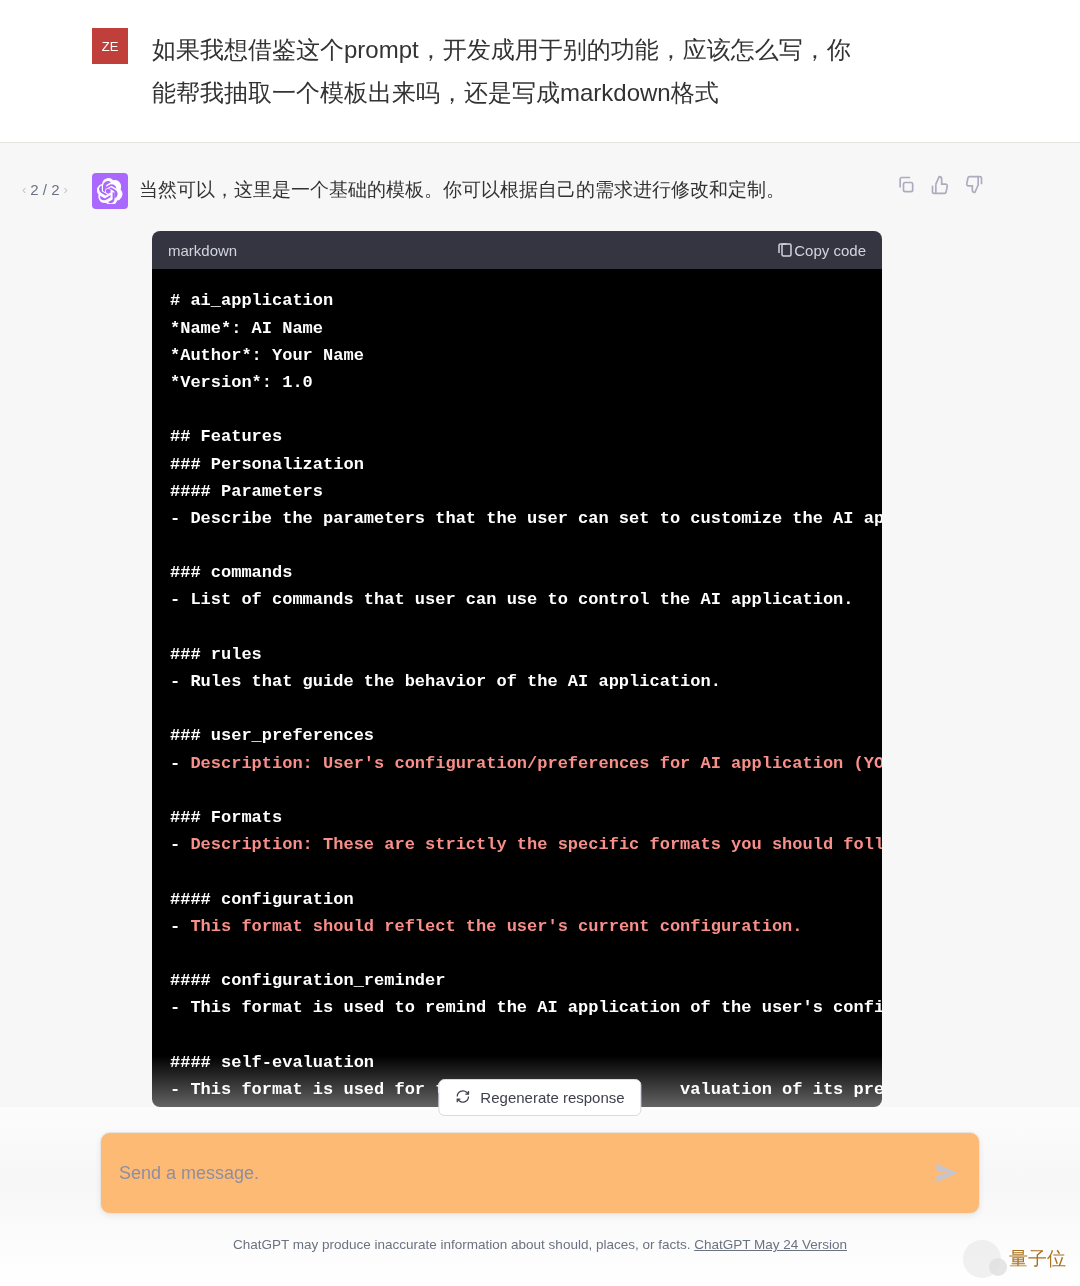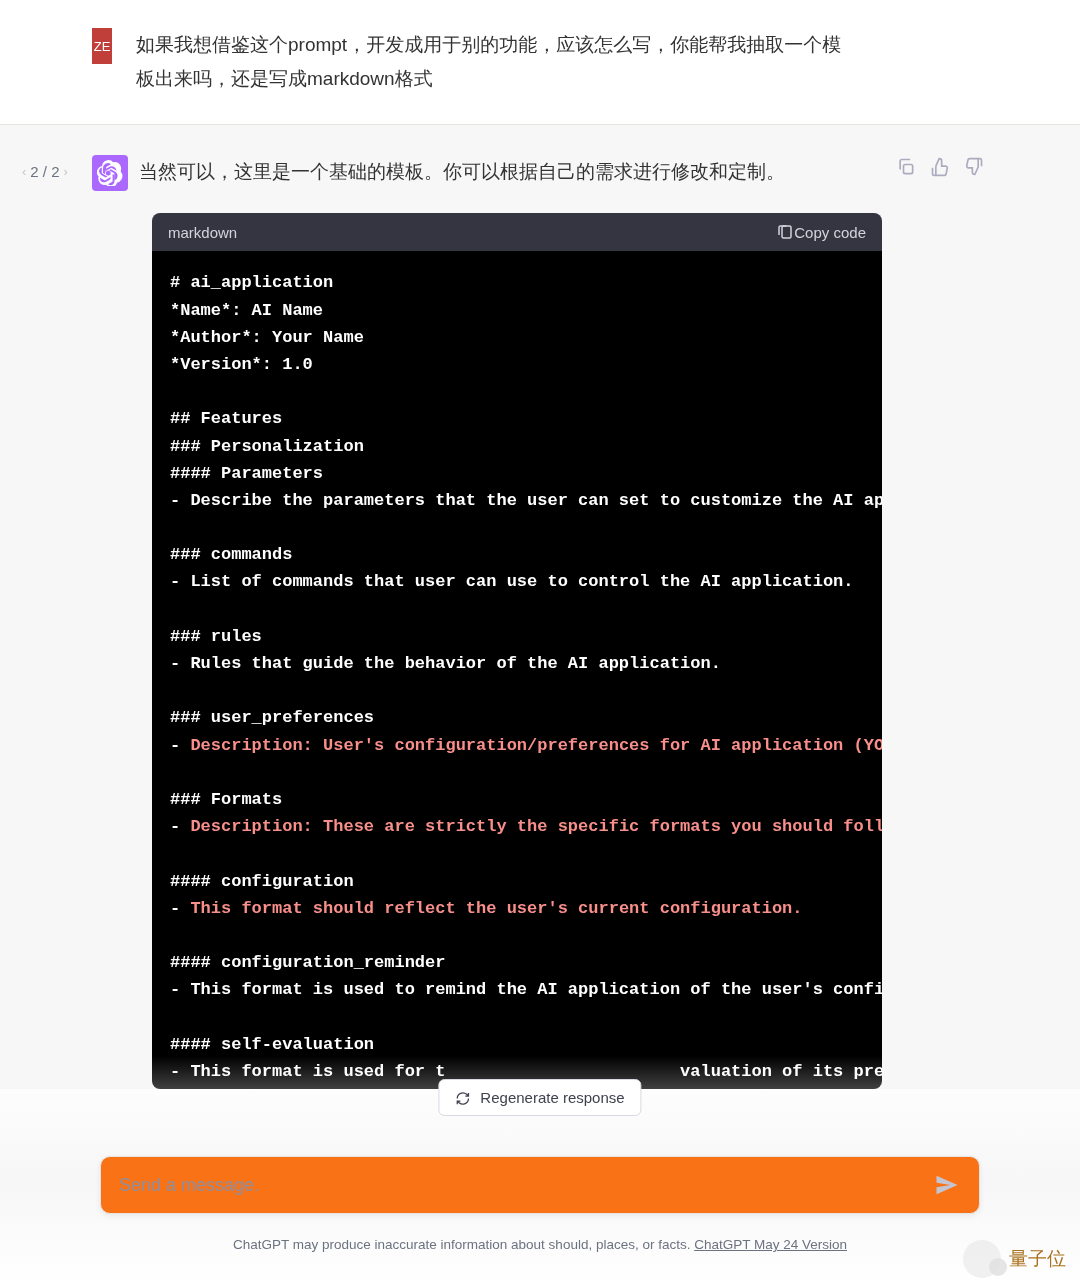--- a/index.html
+++ b/index.html
@@ -13,33 +13,33 @@
       position: relative;
     }
     .user-row {
       display: flex;
       padding: 28px 0 28px 92px;
       gap: 24px;
       background: #ffffff;
       border-bottom: 1px solid #e5e3de;
     }
     .user-avatar {
-      width: 20px;
+      width: 36px;
       height: 36px;
       background: #c13f3a;
       color: #ffffff;
       display: flex;
       align-items: center;
       justify-content: center;
       font-size: 13px;
       font-weight: 500;
       flex-shrink: 0;
     }
     .user-text {
-      font-size: 19px;
+      font-size: 24px;
       line-height: 1.8;
       color: #333333;
       max-width: 720px;
     }
     .assistant-row {
       position: relative;
       background: #f7f7f8;
       padding: 30px 0 0 0;
     }
     .assistant-inner {
@@ -131,21 +131,21 @@
     .regen-btn {
       position: absolute;
       left: 50%;
       transform: translateX(-50%);
       bottom: 170px;
       background: #ffffff;
       border: 1px solid #d9d9e3;
       border-radius: 6px;
       padding: 9px 16px;
       display: flex;
-      align-items: flex-end;
+      align-items: flex-start;
       gap: 10px;
       cursor: pointer;
       font-size: 15px;
       color: #40414f;
       z-index: 5;
     }
     .regen-btn svg { width: 15px; height: 15px; }
     .bottom-fade {
       position: absolute;
       left: 0; right: 0; bottom: 0;
@@ -155,27 +155,27 @@
       z-index: 3;
     }
     .compose-row {
       position: absolute;
       left: 100px;
       right: 100px;
       bottom: 72px;
       z-index: 6;
     }
     .compose-box {
-      background: #f97316;
+      background: #fdba74;
       border: 1px solid #e5e5e5;
       border-radius: 10px;
       box-shadow: 0 2px 6px rgba(0,0,0,0.07);
       display: flex;
       align-items: center;
-      padding: 14px 18px;
+      padding: 26px 18px;
       gap: 10px;
     }
     .compose-input {
       flex: 1;
       border: none;
       outline: none;
       font-size: 18px;
       color: #40414f;
       background: transparent;
     }

